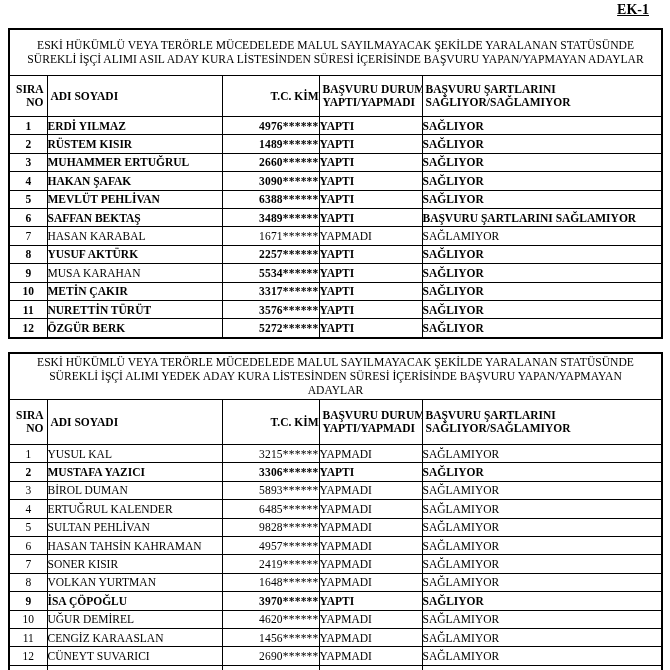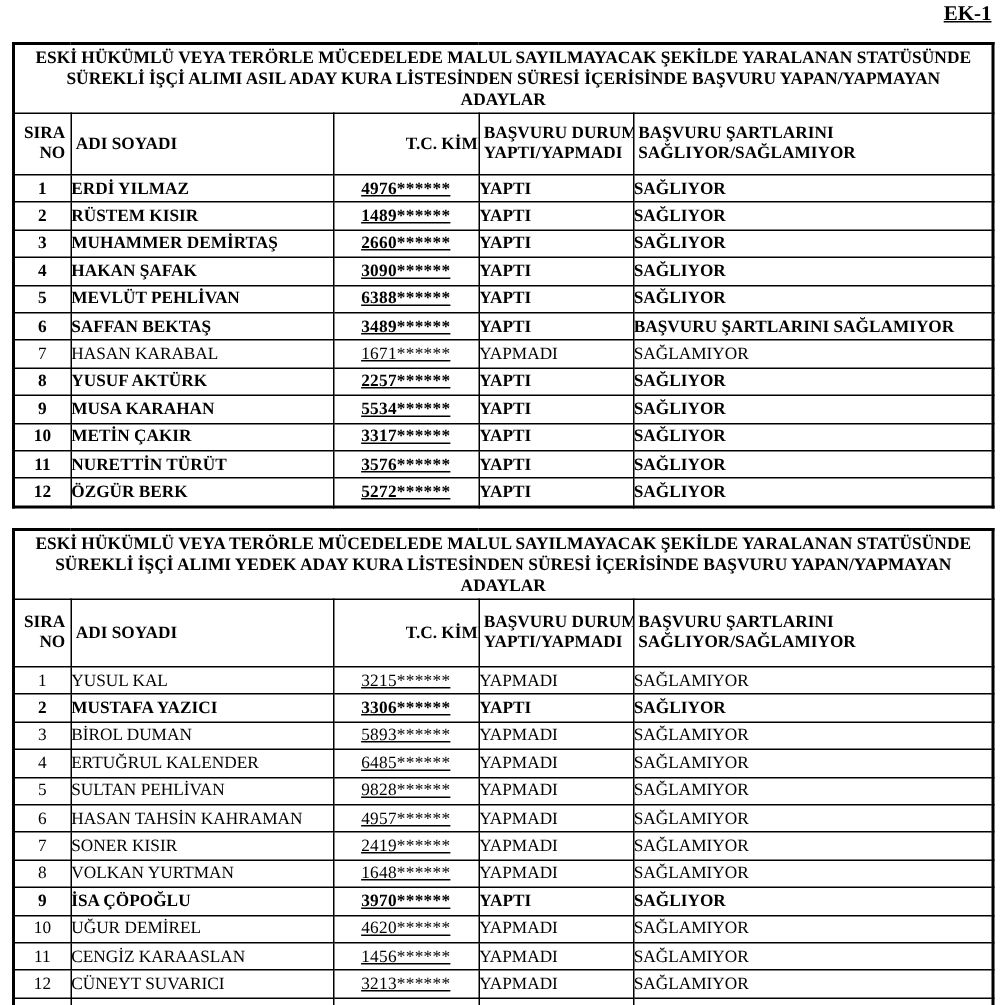--- a/index.html
+++ b/index.html
@@ -3,58 +3,58 @@
 <meta charset="utf-8">
 <style>
   html,body{margin:0;padding:0;background:#ffffff;}
   body{
     width:670px;height:670px;overflow:hidden;
     font-family:"Liberation Serif","DejaVu Serif",serif;
     color:#000;
   }
   .doc{position:relative;width:670px;height:670px;overflow:hidden;background:#fff;}
   .ek-label{
-    position:absolute;top:2px;right:9px;
+    position:absolute;top:2px;right:21px;
     font-size:14px;font-weight:bold;text-decoration:underline;
   }
   .tbl-wrap{position:absolute;left:8px;width:653px;}
   .tbl-wrap.t1{top:28px;}
   .tbl-wrap.t2{top:352px;}
   table.list{
     width:653px;border-collapse:collapse;table-layout:fixed;
     border:2px solid #000;
   }
   table.list th,table.list td{
     border:1px solid #000;
     font-size:11.5px;
     overflow:hidden;white-space:nowrap;
     padding:0;
   }
   tr.title-row th{
     height:45px;
     text-align:center;vertical-align:middle;
-    font-weight:bold;font-size:11.6px;line-height:14px;
+    font-weight:normal;font-size:11.6px;line-height:14px;
     padding:0 12px;white-space:normal;
   }
   tr.head-row th{
     font-weight:bold;line-height:13px;
     vertical-align:middle;text-align:left;
     padding:2px 3px;
   }
   .t1 tr.head-row th{height:36px;}
   .t2 tr.head-row th{height:40px;}
   tr.head-row th.c-no{text-align:right;}
   tr.head-row th.c-tc{padding-right:3px;padding-left:48px;}
   tbody td{height:17.4px;vertical-align:middle;}
   td.c-no{text-align:center;}
   td.c-name,td.c-status,td.c-criteria{text-align:left;padding-left:4px;}
-  td.c-tc{text-align:center;padding-left:4px;letter-spacing:0.2px;text-decoration:underline;}
+  td.c-tc{text-align:right;padding-left:4px;letter-spacing:0.2px;}
   tr.rowline td{font-weight:normal;}
   tr.rowline.bold td{font-weight:bold;}
-  tr.rowline td.regular{font-weight:bold;}
+  tr.rowline td.regular{font-weight:normal;}
   tr.stub td{height:7px;border-bottom:none;}
 </style>
 </head>
 <body>
 
 <div class="doc">
 
   <div class="ek-label">EK-1</div>
 
   <div class="tbl-wrap t1">
@@ -88,21 +88,21 @@
           </tr>
           <tr class="rowline bold">
             <td class="c-no">2</td>
             <td class="c-name">RÜSTEM KISIR</td>
             <td class="c-tc">1489******</td>
             <td class="c-status">YAPTI</td>
             <td class="c-criteria">SAĞLIYOR</td>
           </tr>
           <tr class="rowline bold">
             <td class="c-no">3</td>
-            <td class="c-name">MUHAMMER DEMİRTAŞ</td>
+            <td class="c-name">MUHAMMER ERTUĞRUL</td>
             <td class="c-tc">2660******</td>
             <td class="c-status">YAPTI</td>
             <td class="c-criteria">SAĞLIYOR</td>
           </tr>
           <tr class="rowline bold">
             <td class="c-no">4</td>
             <td class="c-name">HAKAN ŞAFAK</td>
             <td class="c-tc">3090******</td>
             <td class="c-status">YAPTI</td>
             <td class="c-criteria">SAĞLIYOR</td>
@@ -262,21 +262,21 @@
           <tr class="rowline">
             <td class="c-no">11</td>
             <td class="c-name">CENGİZ KARAASLAN</td>
             <td class="c-tc">1456******</td>
             <td class="c-status">YAPMADI</td>
             <td class="c-criteria">SAĞLAMIYOR</td>
           </tr>
           <tr class="rowline">
             <td class="c-no">12</td>
             <td class="c-name">CÜNEYT SUVARICI</td>
-            <td class="c-tc">3213******</td>
+            <td class="c-tc">2690******</td>
             <td class="c-status">YAPMADI</td>
             <td class="c-criteria">SAĞLAMIYOR</td>
           </tr>
           <tr class="stub">
             <td></td>
             <td></td>
             <td></td>
             <td></td>
             <td></td>
           </tr>

